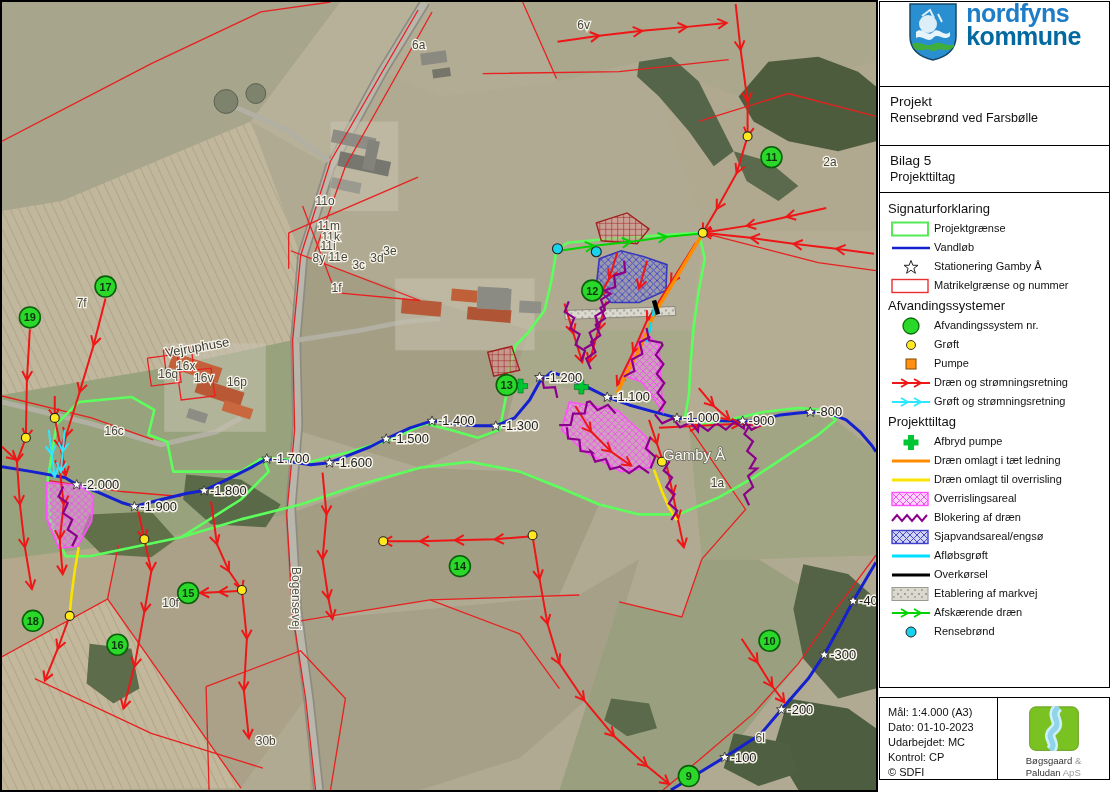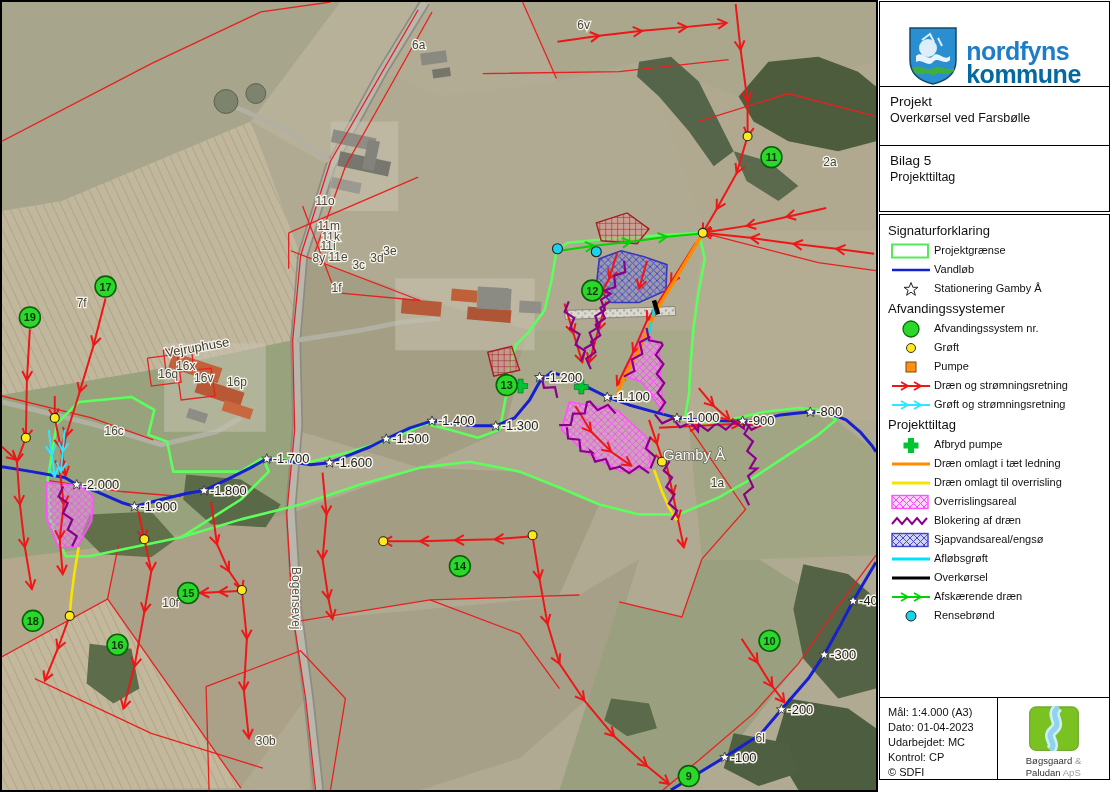--- a/index.html
+++ b/index.html
@@ -1,24 +1,24 @@
 <!DOCTYPE html>
 <html><head>
 <meta charset="utf-8">
 <style>
   html,body{margin:0;padding:0;background:#fff;font-family:"Liberation Sans",sans-serif;}
   #page{position:relative;width:1112px;height:792px;background:#fff;overflow:hidden;}
   #map-frame{position:absolute;left:0;top:0;width:878px;height:792px;border:2px solid #000;box-sizing:border-box;background:#b1aa92;}
   #map-frame svg{display:block;width:100%;height:100%;}
   #panel{position:absolute;left:878px;top:0;width:234px;height:792px;background:#fff;}
   .pbox{position:absolute;left:1px;width:231px;border:1.5px solid #000;box-sizing:border-box;background:#fff;}
-  #box-logo{top:1px;height:86px;display:flex;align-items:flex-end;justify-content:center;gap:8px;}
+  #box-logo{top:1px;height:86px;display:flex;align-items:flex-start;justify-content:center;gap:8px;}
   #box-proj{top:86px;height:72px;padding:7px 10px;}
-  #box-bilag{top:145px;height:67px;padding:7px 10px;}
-  #box-legend{top:214px;height:496px;padding:5px 8px;overflow:hidden;}
+  #box-bilag{top:145px;height:56px;padding:7px 10px;}
+  #box-legend{top:192px;height:496px;padding:5px 8px;overflow:hidden;}
   #box-info{top:697px;height:83px;display:flex;}
   .h1{font-size:13.5px;color:#111;margin:0 0 2px 0;}
   .h2{font-size:12.5px;color:#111;}
   .lg-title{font-size:13px;color:#111;margin:3px 0 3px 0;}
   .lg-row{display:flex;align-items:center;min-height:19px;}
   .lg-sw{width:46px;display:flex;justify-content:center;flex:none;}
   .lg-lb{font-size:11px;color:#111;line-height:1.1;}
   #info-left{width:118px;border-right:1.5px solid #000;box-sizing:border-box;padding:8px 6px 0 8px;}
   #info-left div{font-size:11px;color:#111;margin-bottom:3px;}
   #info-right{flex:1;display:flex;flex-direction:column;align-items:center;padding-top:8px;}
@@ -352,21 +352,21 @@
         <path d="M4,42 C12,38 18,46 25,42 C32,38 40,46 46,42 L46,45 C38,52 32,44 25,50 C18,44 12,52 6,46 Z" fill="#3fae3c"></path>
       </svg>
       <div id="logo-text">
         <div class="l1">nordfyns</div>
         <div class="l2">kommune</div>
       </div>
     </div>
 
     <div class="pbox" id="box-proj">
       <div class="h1">Projekt</div>
-      <div class="h2">Overkørsel ved Farsbølle</div>
+      <div class="h2">Rensebrønd ved Farsbølle</div>
     </div>
 
     <div class="pbox" id="box-bilag">
       <div class="h1">Bilag 5</div>
       <div class="h2">Projekttiltag</div>
     </div>
 
     <div class="pbox" id="box-legend">
         <div class="lg-title">Signaturforklaring</div>
         <div class="lg-row">
@@ -386,20 +386,28 @@
           <span class="lg-lb">Vandløb</span>
         </div>
         <div class="lg-row">
           <span class="lg-sw">
             <svg width="44" height="18" viewBox="0 0 44 18">
               <path d="M22,2.5 L23.9,7.3 L29,7.3 L24.9,10.3 L26.4,15.3 L22,12.2 L17.6,15.3 L19.1,10.3 L15,7.3 L20.1,7.3 Z" fill="#fff" stroke="#222" stroke-width="1"></path>
             </svg>
           </span>
           <span class="lg-lb">Stationering Gamby Å</span>
         </div>
+        <div class="lg-row">
+          <span class="lg-sw">
+            <svg width="44" height="18" viewBox="0 0 44 18">
+              <rect x="3" y="2.5" width="36" height="13" fill="#fff" stroke="#e83030" stroke-width="1.4"></rect>
+            </svg>
+          </span>
+          <span class="lg-lb">Matrikelgrænse og nummer</span>
+        </div>
         <div class="lg-title">Afvandingssystemer</div>
         <div class="lg-row">
           <span class="lg-sw">
             <svg width="44" height="18" viewBox="0 0 44 18">
               <circle cx="22" cy="9" r="8" fill="#29d829" stroke="#0b6b0b" stroke-width="1.3"></circle>
             </svg>
           </span>
           <span class="lg-lb">Afvandingssystem nr.</span>
         </div>
         <div class="lg-row">
@@ -493,20 +501,28 @@
           </span>
           <span class="lg-lb">Afløbsgrøft</span>
         </div>
         <div class="lg-row">
           <span class="lg-sw">
             <svg width="44" height="18" viewBox="0 0 44 18">
               <path d="M3,9 H41" stroke="#000" stroke-width="3" fill="none"></path>
             </svg>
           </span>
           <span class="lg-lb">Overkørsel</span>
+        </div>
+        <div class="lg-row">
+          <span class="lg-sw">
+            <svg width="44" height="18" viewBox="0 0 44 18">
+              <rect x="3" y="2.5" width="36" height="13" fill="url(#lsp)" stroke="#9a9a92" stroke-width="1"></rect>
+            </svg>
+          </span>
+          <span class="lg-lb">Etablering af markvej</span>
         </div>
         <div class="lg-row">
           <span class="lg-sw">
             <svg width="44" height="18" viewBox="0 0 44 18">
               <path d="M3,9 H41" stroke="#00d400" stroke-width="2" fill="none"></path>
               <path d="M12,5 L19,9 L12,13 M25,5 L32,9 L25,13" stroke="#00d400" stroke-width="1.8" fill="none"></path>
             </svg>
           </span>
           <span class="lg-lb">Afskærende dræn</span>
         </div>
@@ -516,21 +532,21 @@
               <circle cx="22" cy="9" r="5" fill="#19d2ee" stroke="#222" stroke-width="1"></circle>
             </svg>
           </span>
           <span class="lg-lb">Rensebrønd</span>
         </div>
       </div>
 
     <div class="pbox" id="box-info">
       <div id="info-left">
           <div>Mål: 1:4.000 (A3)</div>
-          <div>Dato: 01-04-2023</div>
+          <div>Dato: 01-10-2023</div>
           <div>Udarbejdet: MC</div>
           <div>Kontrol: CP</div>
           <div>© SDFI</div>
         </div>
       <div id="info-right">
         <svg width="58" height="52" viewBox="0 0 58 52">
           <rect x="1" y="1" width="56" height="50" rx="7" fill="#7ac122" stroke="#5d9a15"></rect>
           <path d="M34,1 C22,12 40,18 28,28 C18,37 34,42 25,51" stroke="#cfeef8" stroke-width="12" fill="none"></path>
           <path d="M34,1 C22,12 40,18 28,28 C18,37 34,42 25,51" stroke="#8fd4ea" stroke-width="6" fill="none"></path>
         </svg>

